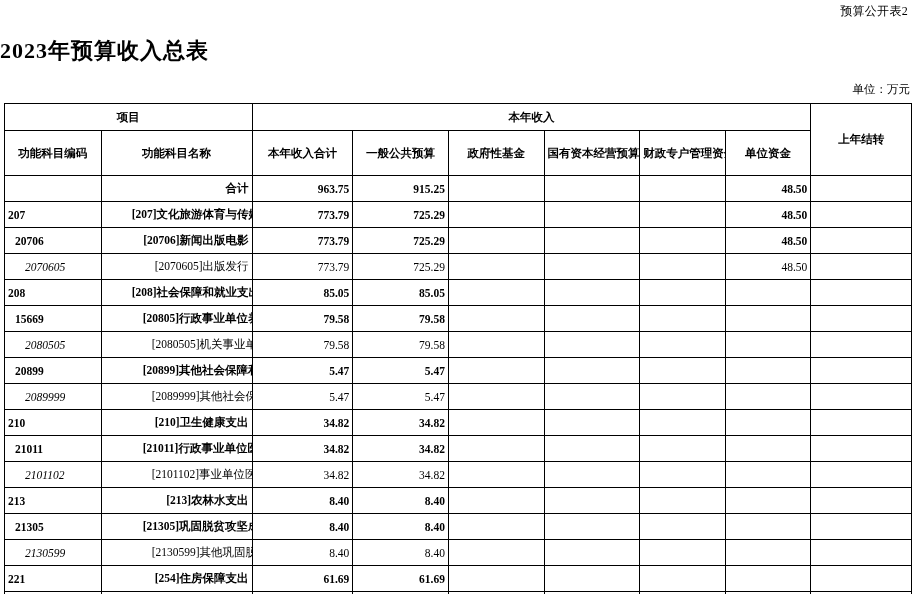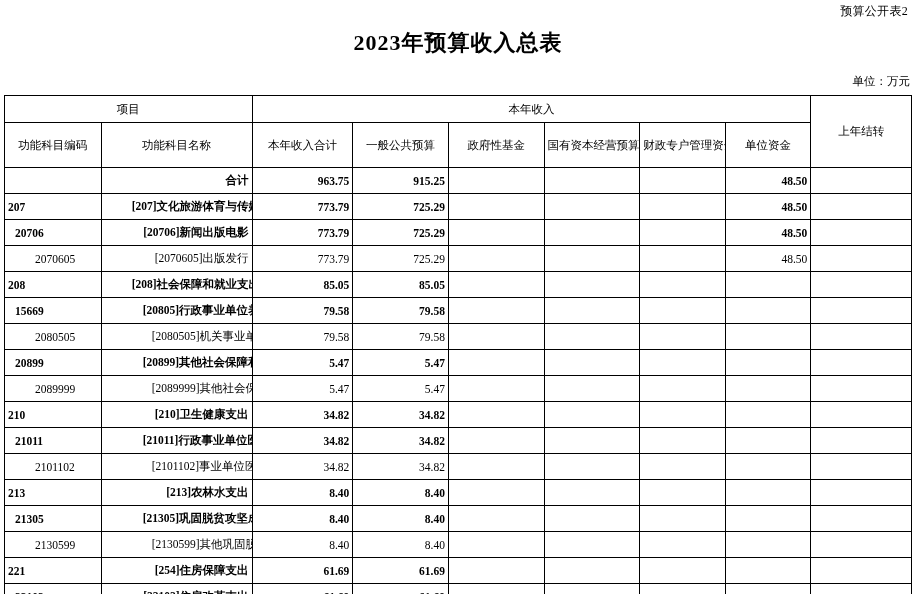--- a/index.html
+++ b/index.html
@@ -17,25 +17,25 @@
   }
   .sheet-tag {
     position: absolute;
     top: 3px;
     right: 8px;
     font-size: 12px;
     font-family: "Liberation Serif", serif;
     letter-spacing: 0.3px;
   }
   .doc-title {
-    text-align: center;
+    text-align: left;
     font-family: "Liberation Serif", serif;
     font-size: 22px;
     font-weight: bold;
-    margin-top: 28px;
+    margin-top: 36px;
     letter-spacing: 1px;
   }
   .unit-line {
     text-align: right;
     font-size: 11.5px;
     font-family: "Liberation Serif", serif;
     margin-top: 16px;
     padding-right: 6px;
   }
   table.budget {
@@ -48,21 +48,21 @@
   table.budget th, table.budget td {
     border: 1px solid #000000;
     font-size: 11.5px;
     font-family: "Liberation Serif", serif;
     padding: 0 3px;
     overflow: hidden;
     white-space: nowrap;
   }
   table.budget th {
     text-align: center;
-    font-weight: normal;
+    font-weight: bold;
     vertical-align: middle;
   }
   .h-row1 th { height: 26px; }
   .h-row2 th { height: 44px; }
   td.num {
     text-align: right;
     height: 25px;
     vertical-align: middle;
   }
   td.code {
@@ -72,21 +72,21 @@
   }
   td.name {
     text-align: right;
     height: 25px;
     vertical-align: middle;
   }
   tr.bold td { font-weight: bold; }
   
   .lv0 .c-code { padding-left: 3px; }
   .lv1 .c-code { padding-left: 10px; }
-  .lv2 .c-code { padding-left: 30px; }
+  .lv2 .c-code { padding-left: 20px; font-style: italic; }
   .lv0 .c-name { padding-left: 30px; }
   .lv1 .c-name { padding-left: 41px; font-family: Liberation Serif, serif; }
   .lv2 .c-name { padding-left: 50px; }
   .total-row .c-name { padding-left: 30px; font-weight: bold; }
   col.c1 { width: 96px; }
   col.c2 { width: 150px; }
   col.c3 { width: 100px; }
   col.c4 { width: 95px; }
   col.c5 { width: 95px; }
   col.c6 { width: 95px; }

